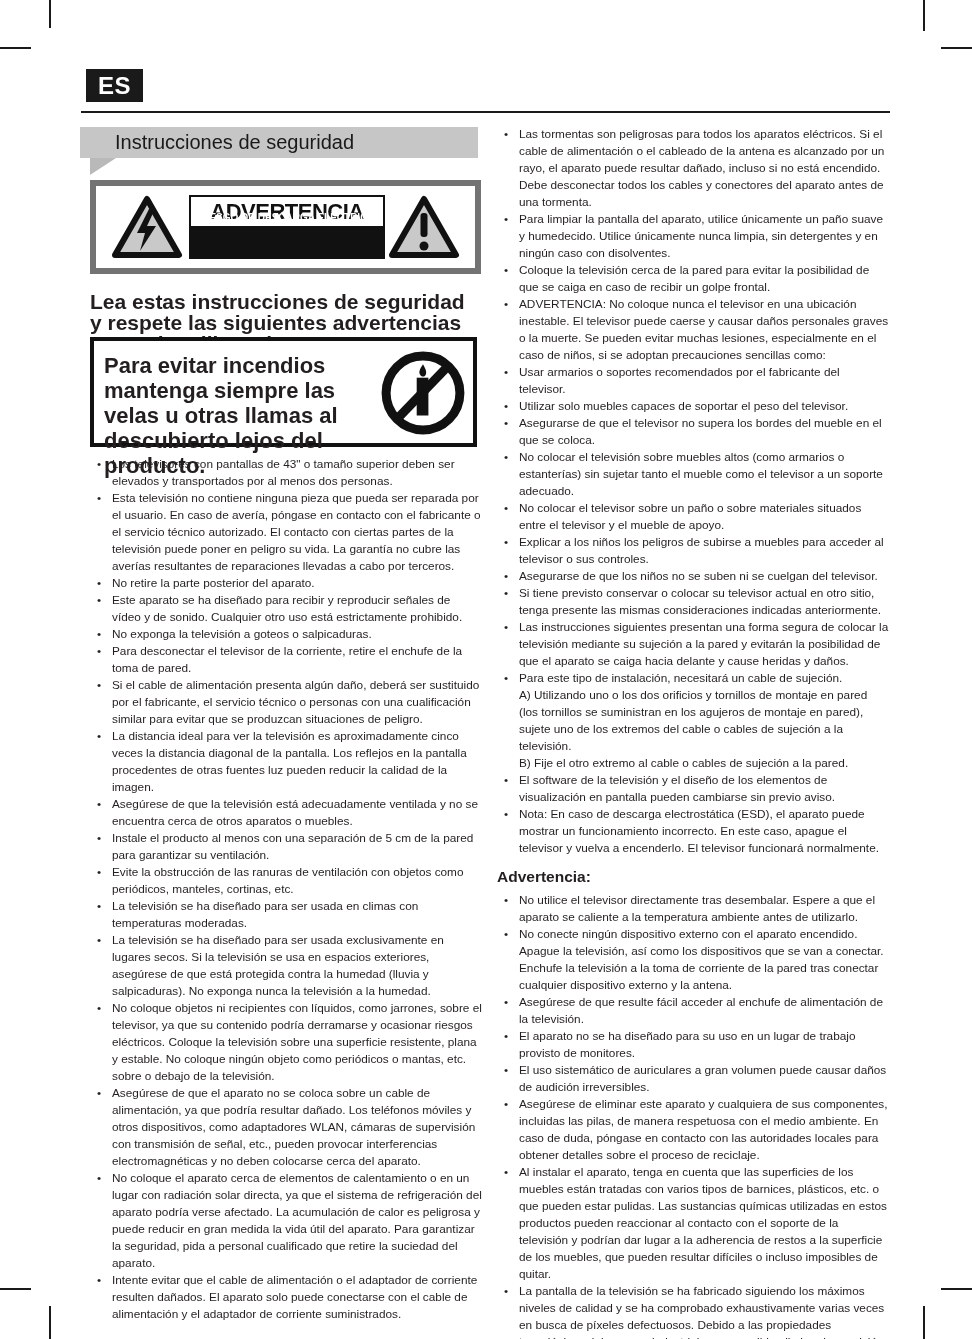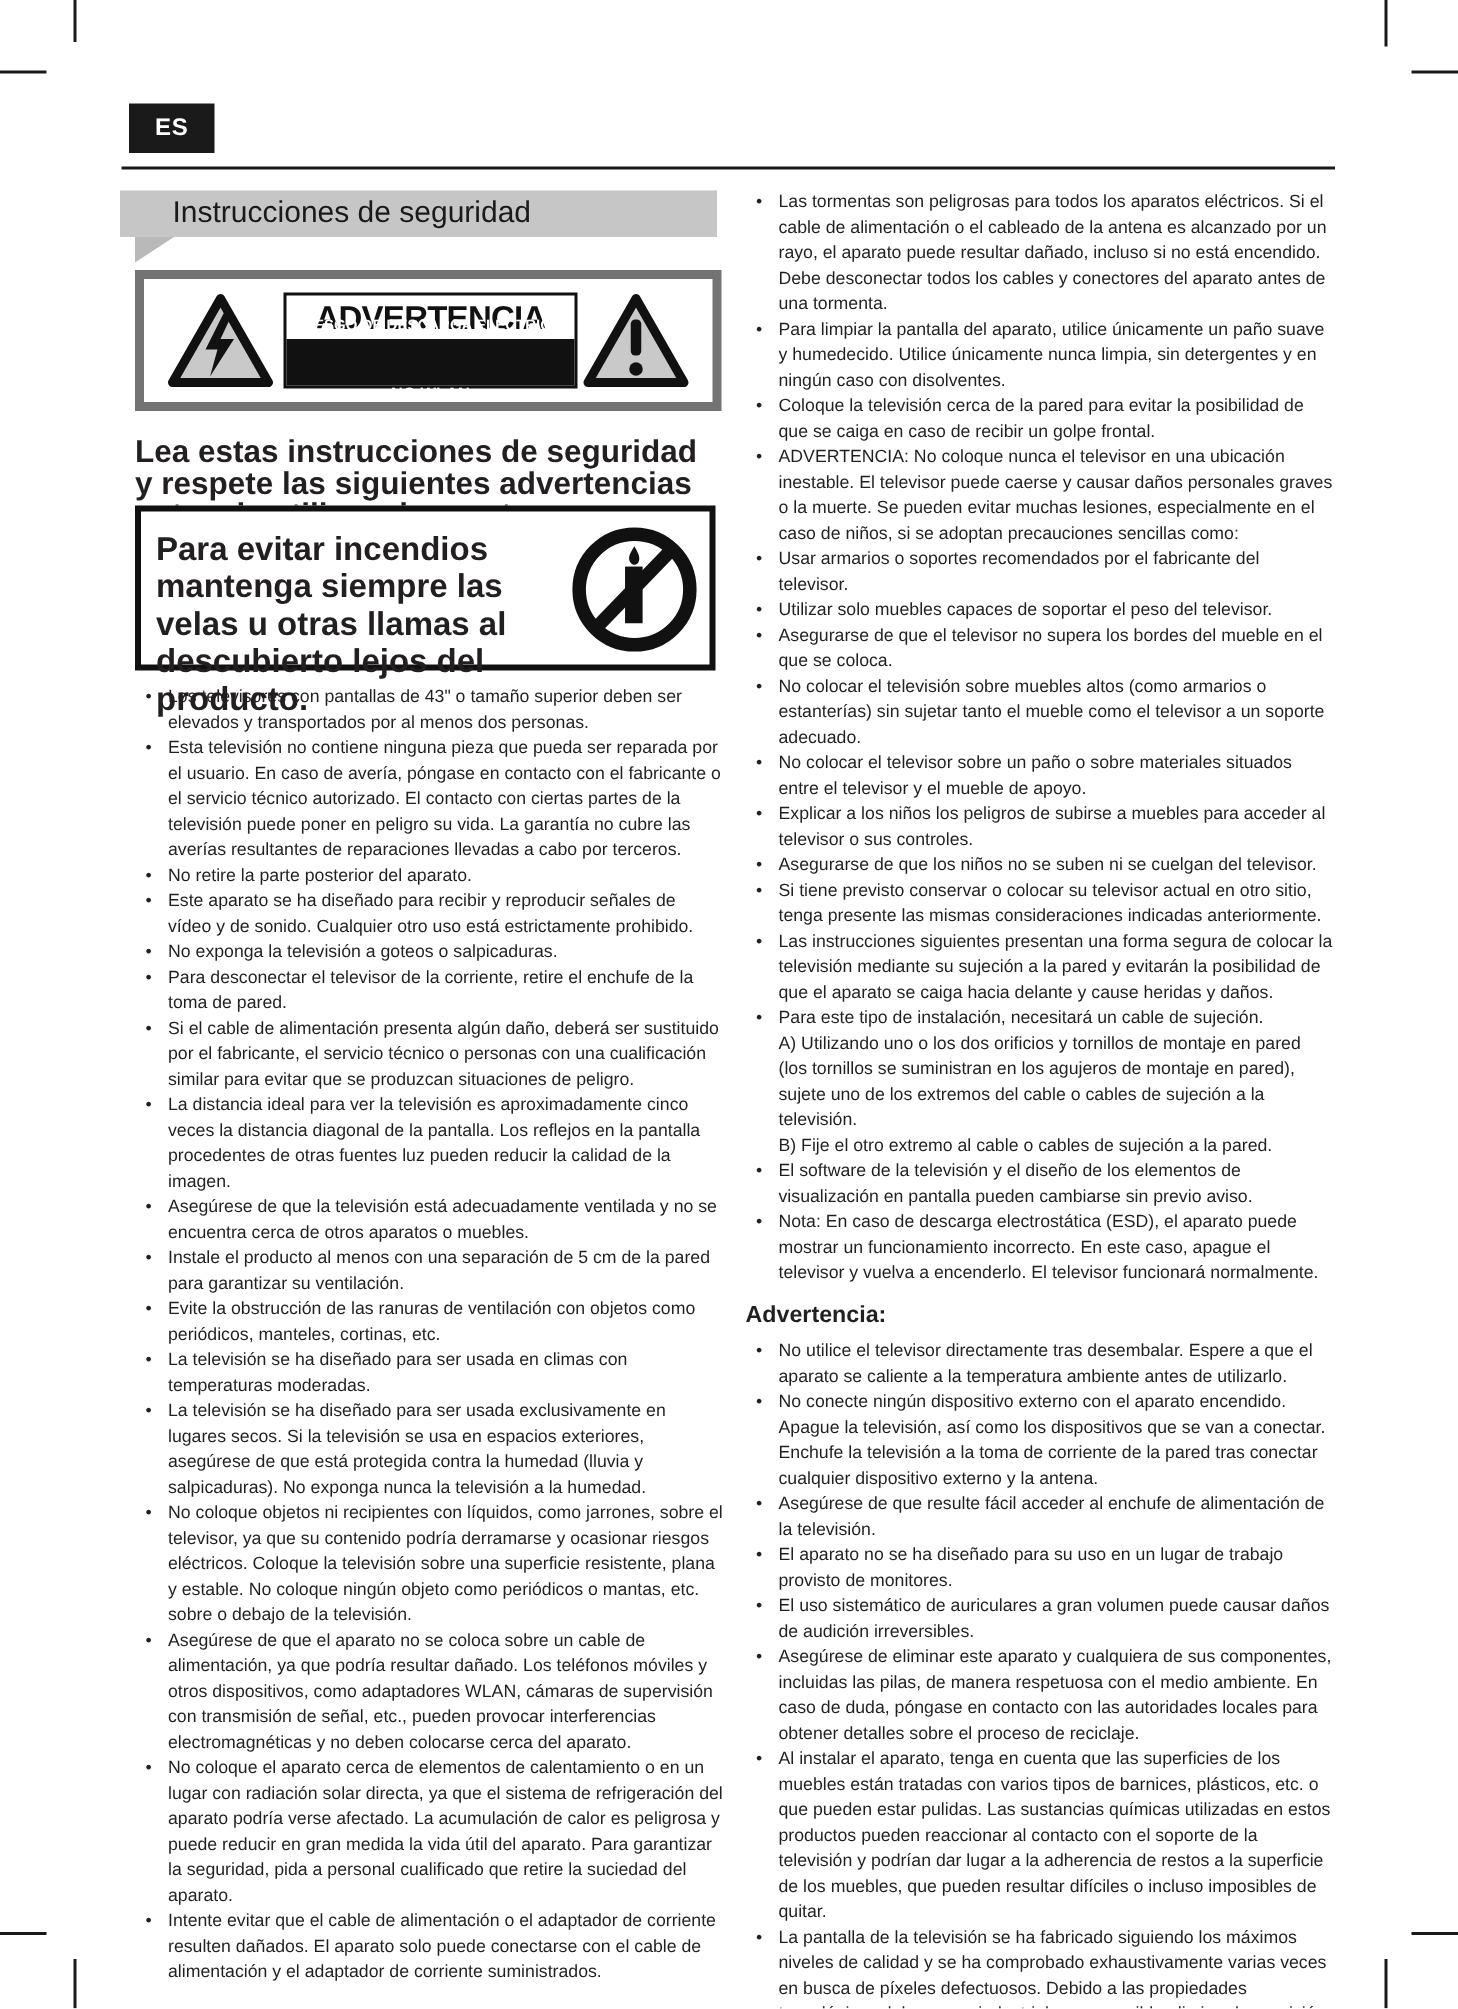--- a/index.html
+++ b/index.html
@@ -4,21 +4,21 @@
 <style>
   html,body{margin:0;padding:0;background:#ffffff;}
   body{font-family:"Liberation Sans","DejaVu Sans",sans-serif;color:#231f20;}
   .page{position:relative;width:972px;height:1339px;background:#fff;overflow:hidden;}
 
   
   .crop{position:absolute;background:#1a1a1a;}
 
   
   .es-box{position:absolute;left:86px;top:69px;width:57px;height:33px;background:#1a1a1a;
-          color:#fff;font-weight:bold;font-size:16px;display:flex;align-items:center;justify-content:center;
+          color:#fff;font-weight:bold;font-size:24px;display:flex;align-items:center;justify-content:center;
           letter-spacing:.5px;}
   .header-rule{position:absolute;left:81px;top:111px;width:809px;height:2px;background:#1a1a1a;}
 
   .title-bar{position:absolute;left:80px;top:127px;width:398px;height:31px;background:#c6c6c6;
              display:flex;align-items:center;}
   .title-bar .t{font-weight:normal;font-size:20px;padding-left:35px;color:#1a1a1a;}
   .title-tail{position:absolute;left:90px;top:158px;width:0;height:0;
               border-top:17px solid #b9b9b9;border-right:26px solid transparent;}
 
   

